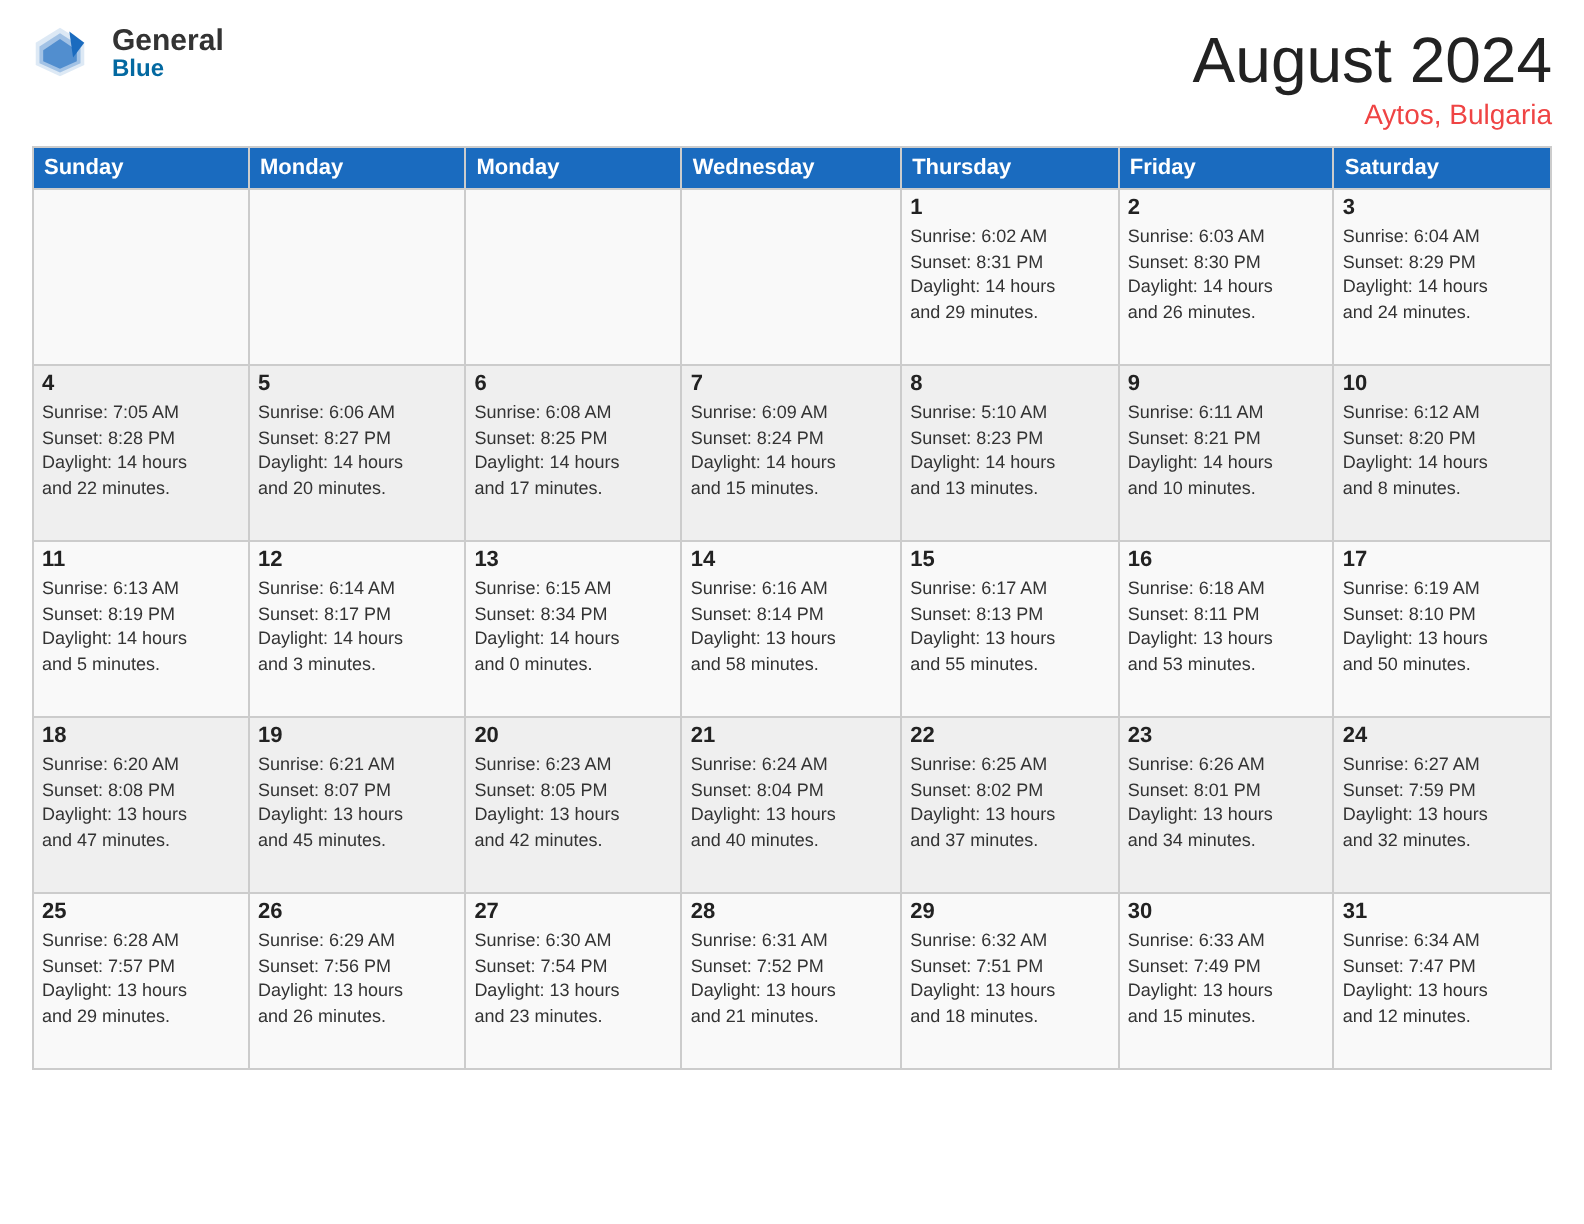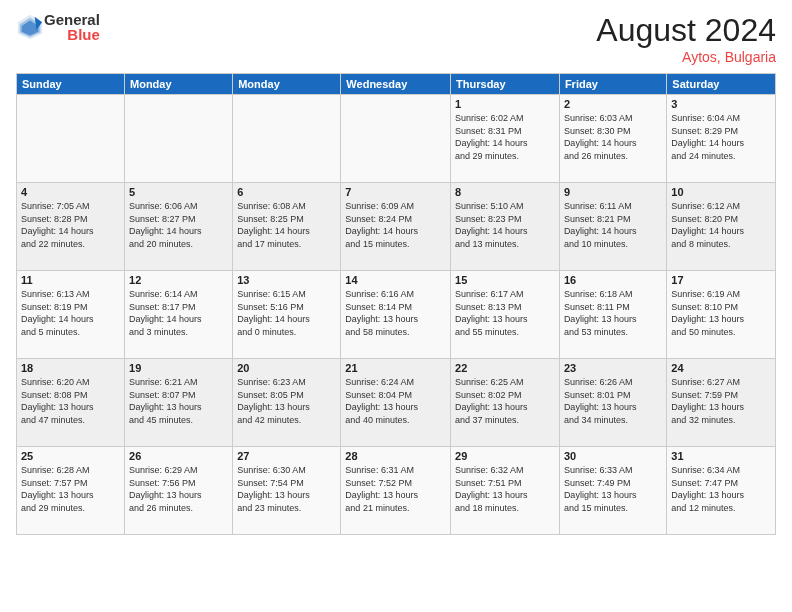--- a/index.html
+++ b/index.html
@@ -17,37 +17,36 @@
     }
     .header {
       display: flex;
       justify-content: space-between;
       align-items: flex-start;
       margin-bottom: 8px;
     }
     .logo {
       display: flex;
       align-items: center;
-      gap: 0;
-      text-align: right;
+      gap: 12px;
     }
     .logo-text {
       display: flex;
       flex-direction: column;
       line-height: 1;
     }
     .logo-general {
       font-size: 15px;
       font-weight: bold;
       color: #333;
     }
     .logo-blue {
-      font-size: 15px;
+      font-size: 12px;
       font-weight: bold;
-      color: #ef4444;
+      color: #0369a1;
     }
     .logo-icon {
       width: 28px;
       height: 28px;
     }
     .title-block {
       text-align: right;
     }
     .title-block h1 {
       font-size: 32px;
@@ -229,21 +228,21 @@
           <td>
             <span class="day-number">12</span>
             <div class="day-info" style="white-space: pre-wrap;">Sunrise: 6:14 AM
 Sunset: 8:17 PM
 Daylight: 14 hours
 and 3 minutes.</div>
           </td>
           <td>
             <span class="day-number">13</span>
             <div class="day-info" style="white-space: pre-wrap;">Sunrise: 6:15 AM
-Sunset: 5:16 PM
+Sunset: 8:34 PM
 Daylight: 14 hours
 and 0 minutes.</div>
           </td>
           <td>
             <span class="day-number">14</span>
             <div class="day-info" style="white-space: pre-wrap;">Sunrise: 6:16 AM
 Sunset: 8:14 PM
 Daylight: 13 hours
 and 58 minutes.</div>
           </td>

